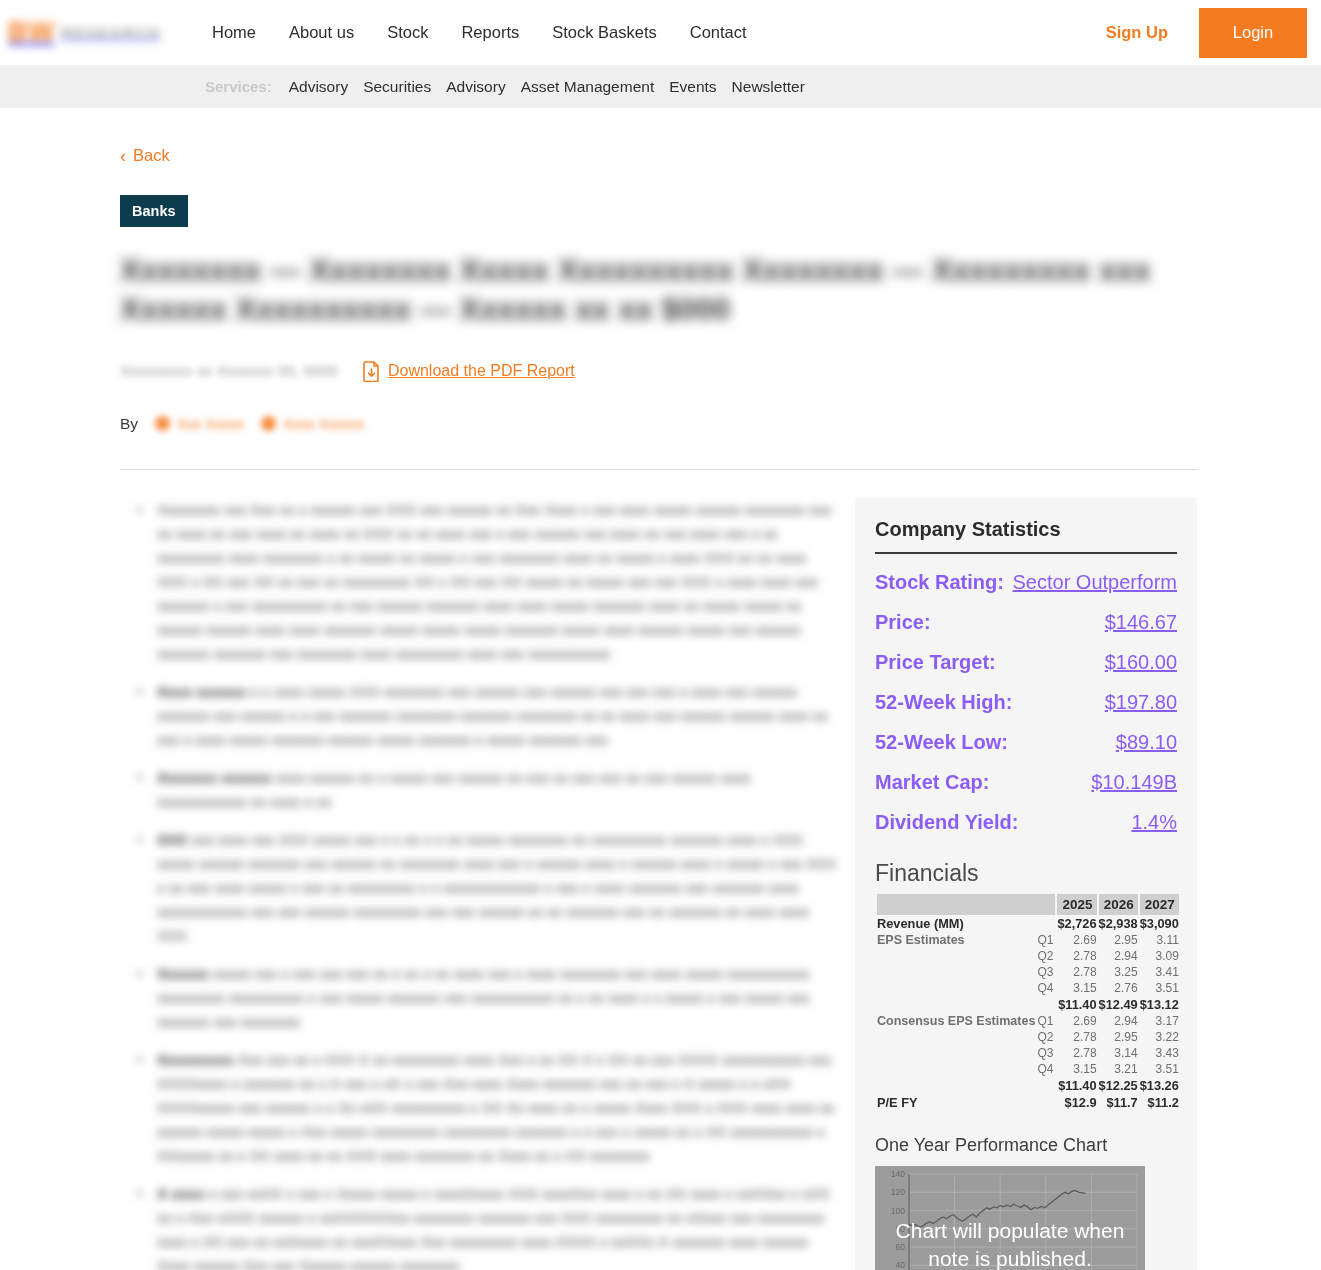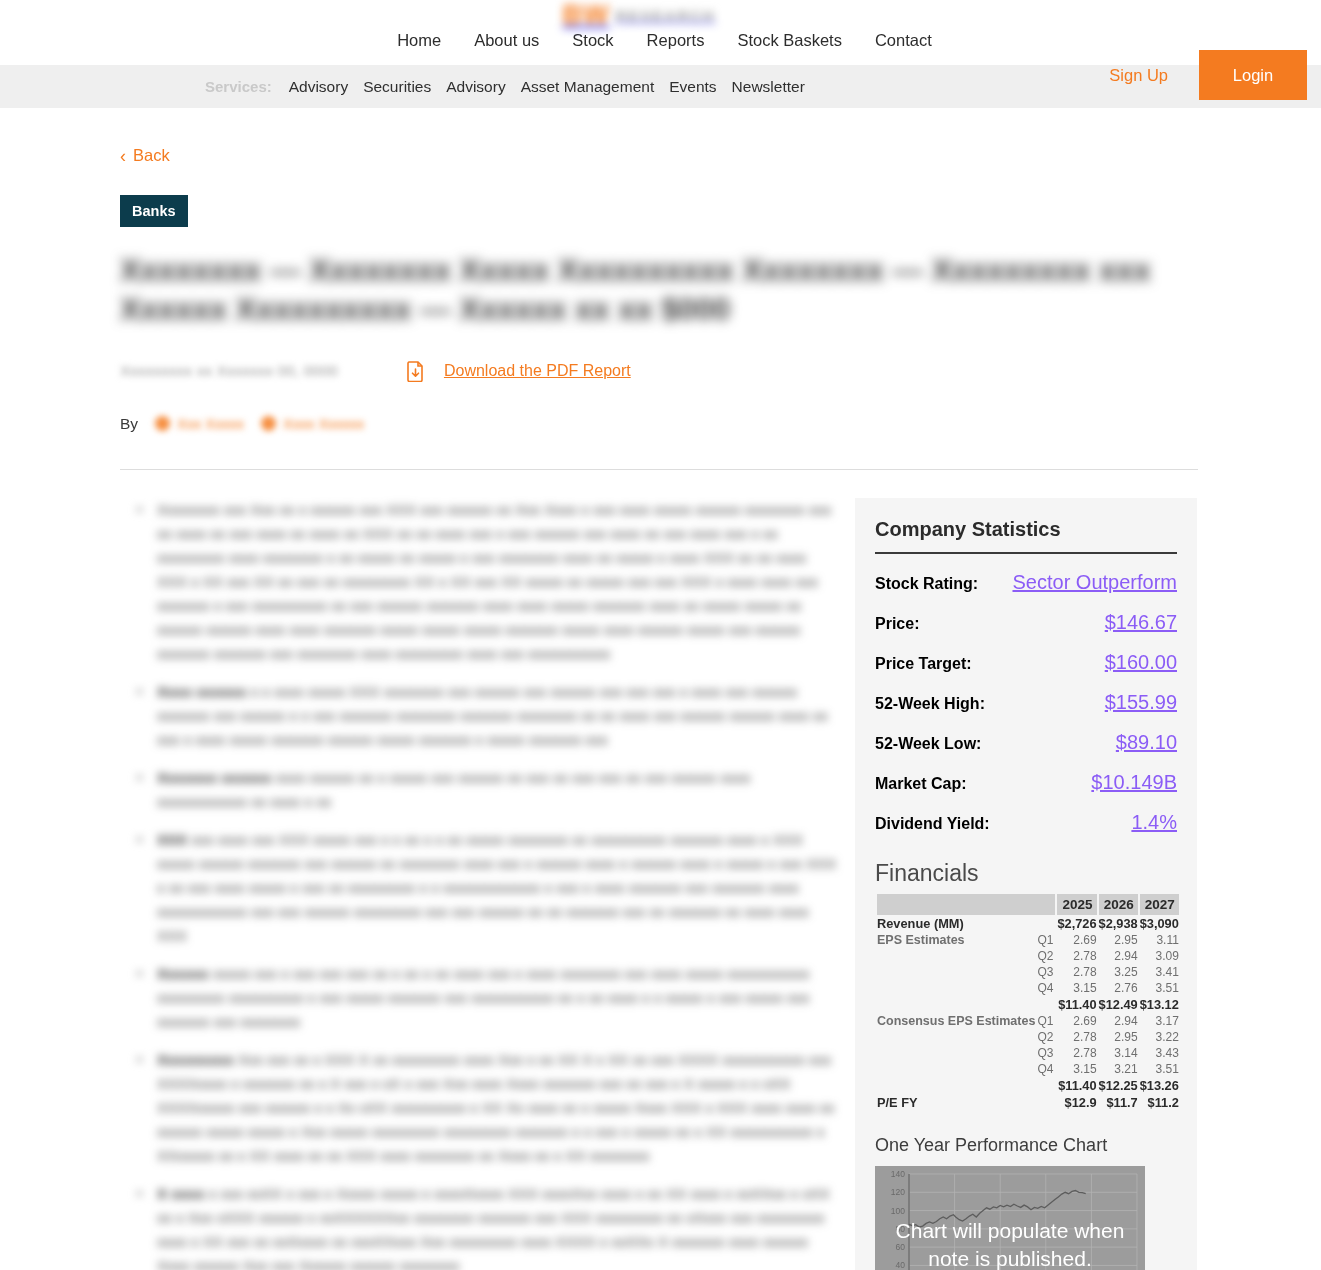--- a/index.html
+++ b/index.html
@@ -10,45 +10,45 @@
     --chart-bg:#9C9C9C;
     --text-dark:#2E2E2E;
     --text-mid:#565656;
     --text-gray:#6F6F6F;
   }
   *{margin:0;padding:0;box-sizing:border-box;}
   body{font-family:"Liberation Sans",sans-serif;background:#fff;color:var(--text-dark);}
   .viewport{width:1321px;height:1270px;overflow:hidden;background:#fff;position:relative;}
 
   
-  .topbar{height:65px;display:flex;align-items:center;padding:0 14px 0 8px;background:#fff;flex-direction:column;}
+  .topbar{height:65px;display:flex;align-items:center;padding:0 14px 0 8px;background:#fff;}
   .logo{display:flex;align-items:center;gap:6px;width:190px;}
   .logo-mark{color:var(--accent);font-weight:800;font-size:27px;letter-spacing:1px;}
   .logo-text{color:#9a9a9a;font-weight:600;font-size:15px;letter-spacing:2px;}
   .main-nav{display:flex;gap:33px;margin-left:14px;}
   .main-nav a{color:#2d2d2d;text-decoration:none;font-size:16.5px;font-weight:500;}
   .auth{margin-left:auto;display:flex;align-items:center;gap:31px;}
-  .signup{color:var(--accent);font-size:16.5px;font-weight:400;text-decoration:none;}
+  .signup{color:var(--accent);font-size:16.5px;font-weight:700;text-decoration:none;}
   .login-btn{background:var(--accent);color:#fff;border:none;width:108px;height:50px;font-size:16.5px;font-weight:500;font-family:"Liberation Sans",sans-serif;cursor:pointer;}
 
   
   .services-bar{height:43px;background:var(--services-bg);display:flex;align-items:center;padding-left:205px;gap:15px;}
   .services-label{color:#c9c9c9;font-weight:700;font-size:15px;margin-right:2px;}
   .services-bar a{color:#2f2f2f;text-decoration:none;font-size:15.5px;}
 
   
   .container{padding:0 123px 0 120px;}
   .back-row{margin-top:38px;}
   .back-link{color:var(--accent);text-decoration:none;font-size:16.5px;display:inline-flex;align-items:center;gap:7px;}
   .back-chevron{font-size:18px;line-height:1;}
   .tag{display:inline-block;background:var(--tag-bg);color:#fff;font-size:14.5px;font-weight:700;padding:8px 12px;margin-top:29px;}
   .title{margin-top:24px;font-size:31px;line-height:39px;font-weight:600;color:#3d3d3d;max-width:1060px;}
   .meta-row{margin-top:32px;display:flex;align-items:center;gap:25px;}
   .published{color:#9b9b9b;font-size:15.5px;}
-  .download-link{color:var(--accent);font-size:16px;display:inline-flex;align-items:center;gap:20px;text-decoration:none;margin-left:44px;}
+  .download-link{color:var(--accent);font-size:16px;display:inline-flex;align-items:center;gap:8px;text-decoration:none;}
   .download-link .dl-text{text-decoration:underline;}
   .byline{margin-top:33px;display:flex;align-items:center;gap:17px;font-size:15.5px;color:#3a3a3a;}
   .author-chip{display:inline-flex;align-items:center;gap:7px;color:var(--accent);font-size:14.5px;text-decoration:none;}
   .author-dot{width:15px;height:15px;border-radius:50%;background:var(--accent);opacity:.85;flex:0 0 auto;}
   .divider{border:none;border-top:1px solid #ddd;margin-top:36px;}
 
   
   .redact-title{filter:blur(6px);user-select:none;}
   .redact-md{filter:blur(4px);user-select:none;}
   .redact-sm{filter:blur(3.2px);user-select:none;}
@@ -58,21 +58,21 @@
   .article-body{width:720px;flex:0 0 720px;}
   .article-body ul{list-style:none;}
   .article-body li{position:relative;padding-left:37px;margin-bottom:14px;font-size:15px;line-height:24px;color:#4a4a4a;}
   .article-body li::before{content:"";position:absolute;left:17px;top:9px;width:5px;height:5px;border-radius:50%;background:#9a9a9a;}
   .article-body .lead{font-weight:700;color:#333;}
 
   
   .sidebar{flex:0 0 342px;width:342px;background:var(--panel-bg);padding:20px 20px 24px 20px;min-height:765px;}
   .stats-title{font-size:20px;font-weight:700;color:#2b2b2b;border-bottom:2px solid #3a3a3a;padding-bottom:11px;}
   .stat-row{display:flex;justify-content:space-between;align-items:baseline;margin-top:17px;}
-  .stat-label{font-weight:700;font-size:16px;color:#000000;}
+  .stat-label{font-weight:700;font-size:20px;color:#8b5cf6;}
   .stat-value{font-size:20px;color:#8b5cf6;text-decoration:underline;}
 
   .fin-title{margin-top:26px;font-size:23px;font-weight:400;color:#4a4a4a;}
   table.fin{width:100%;border-collapse:separate;border-spacing:2px 0;margin-top:7px;}
   table.fin th{background:#cfcfcf;color:#2b2b2b;font-size:13.5px;font-weight:700;text-align:right;padding:3px 4px 3px 0;}
   table.fin th.spacer{background:#cfcfcf;}
   table.fin td{font-size:12px;text-align:right;padding:1px 0;white-space:nowrap;}
   table.fin td.lbl{text-align:left;font-weight:700;color:#2b2b2b;font-size:12.5px;}
   table.fin td.q{color:#6f6f6f;text-align:right;padding-right:2px;}
   table.fin tr.gray td{color:#6f6f6f;}
@@ -188,21 +188,21 @@
         <div class="stat-row">
           <span class="stat-label">Price:</span>
           <span class="stat-value">$146.67</span>
         </div>
         <div class="stat-row">
           <span class="stat-label">Price Target:</span>
           <span class="stat-value">$160.00</span>
         </div>
         <div class="stat-row">
           <span class="stat-label">52-Week High:</span>
-          <span class="stat-value">$155.99</span>
+          <span class="stat-value">$197.80</span>
         </div>
         <div class="stat-row">
           <span class="stat-label">52-Week Low:</span>
           <span class="stat-value">$89.10</span>
         </div>
         <div class="stat-row">
           <span class="stat-label">Market Cap:</span>
           <span class="stat-value">$10.149B</span>
         </div>
         <div class="stat-row">

